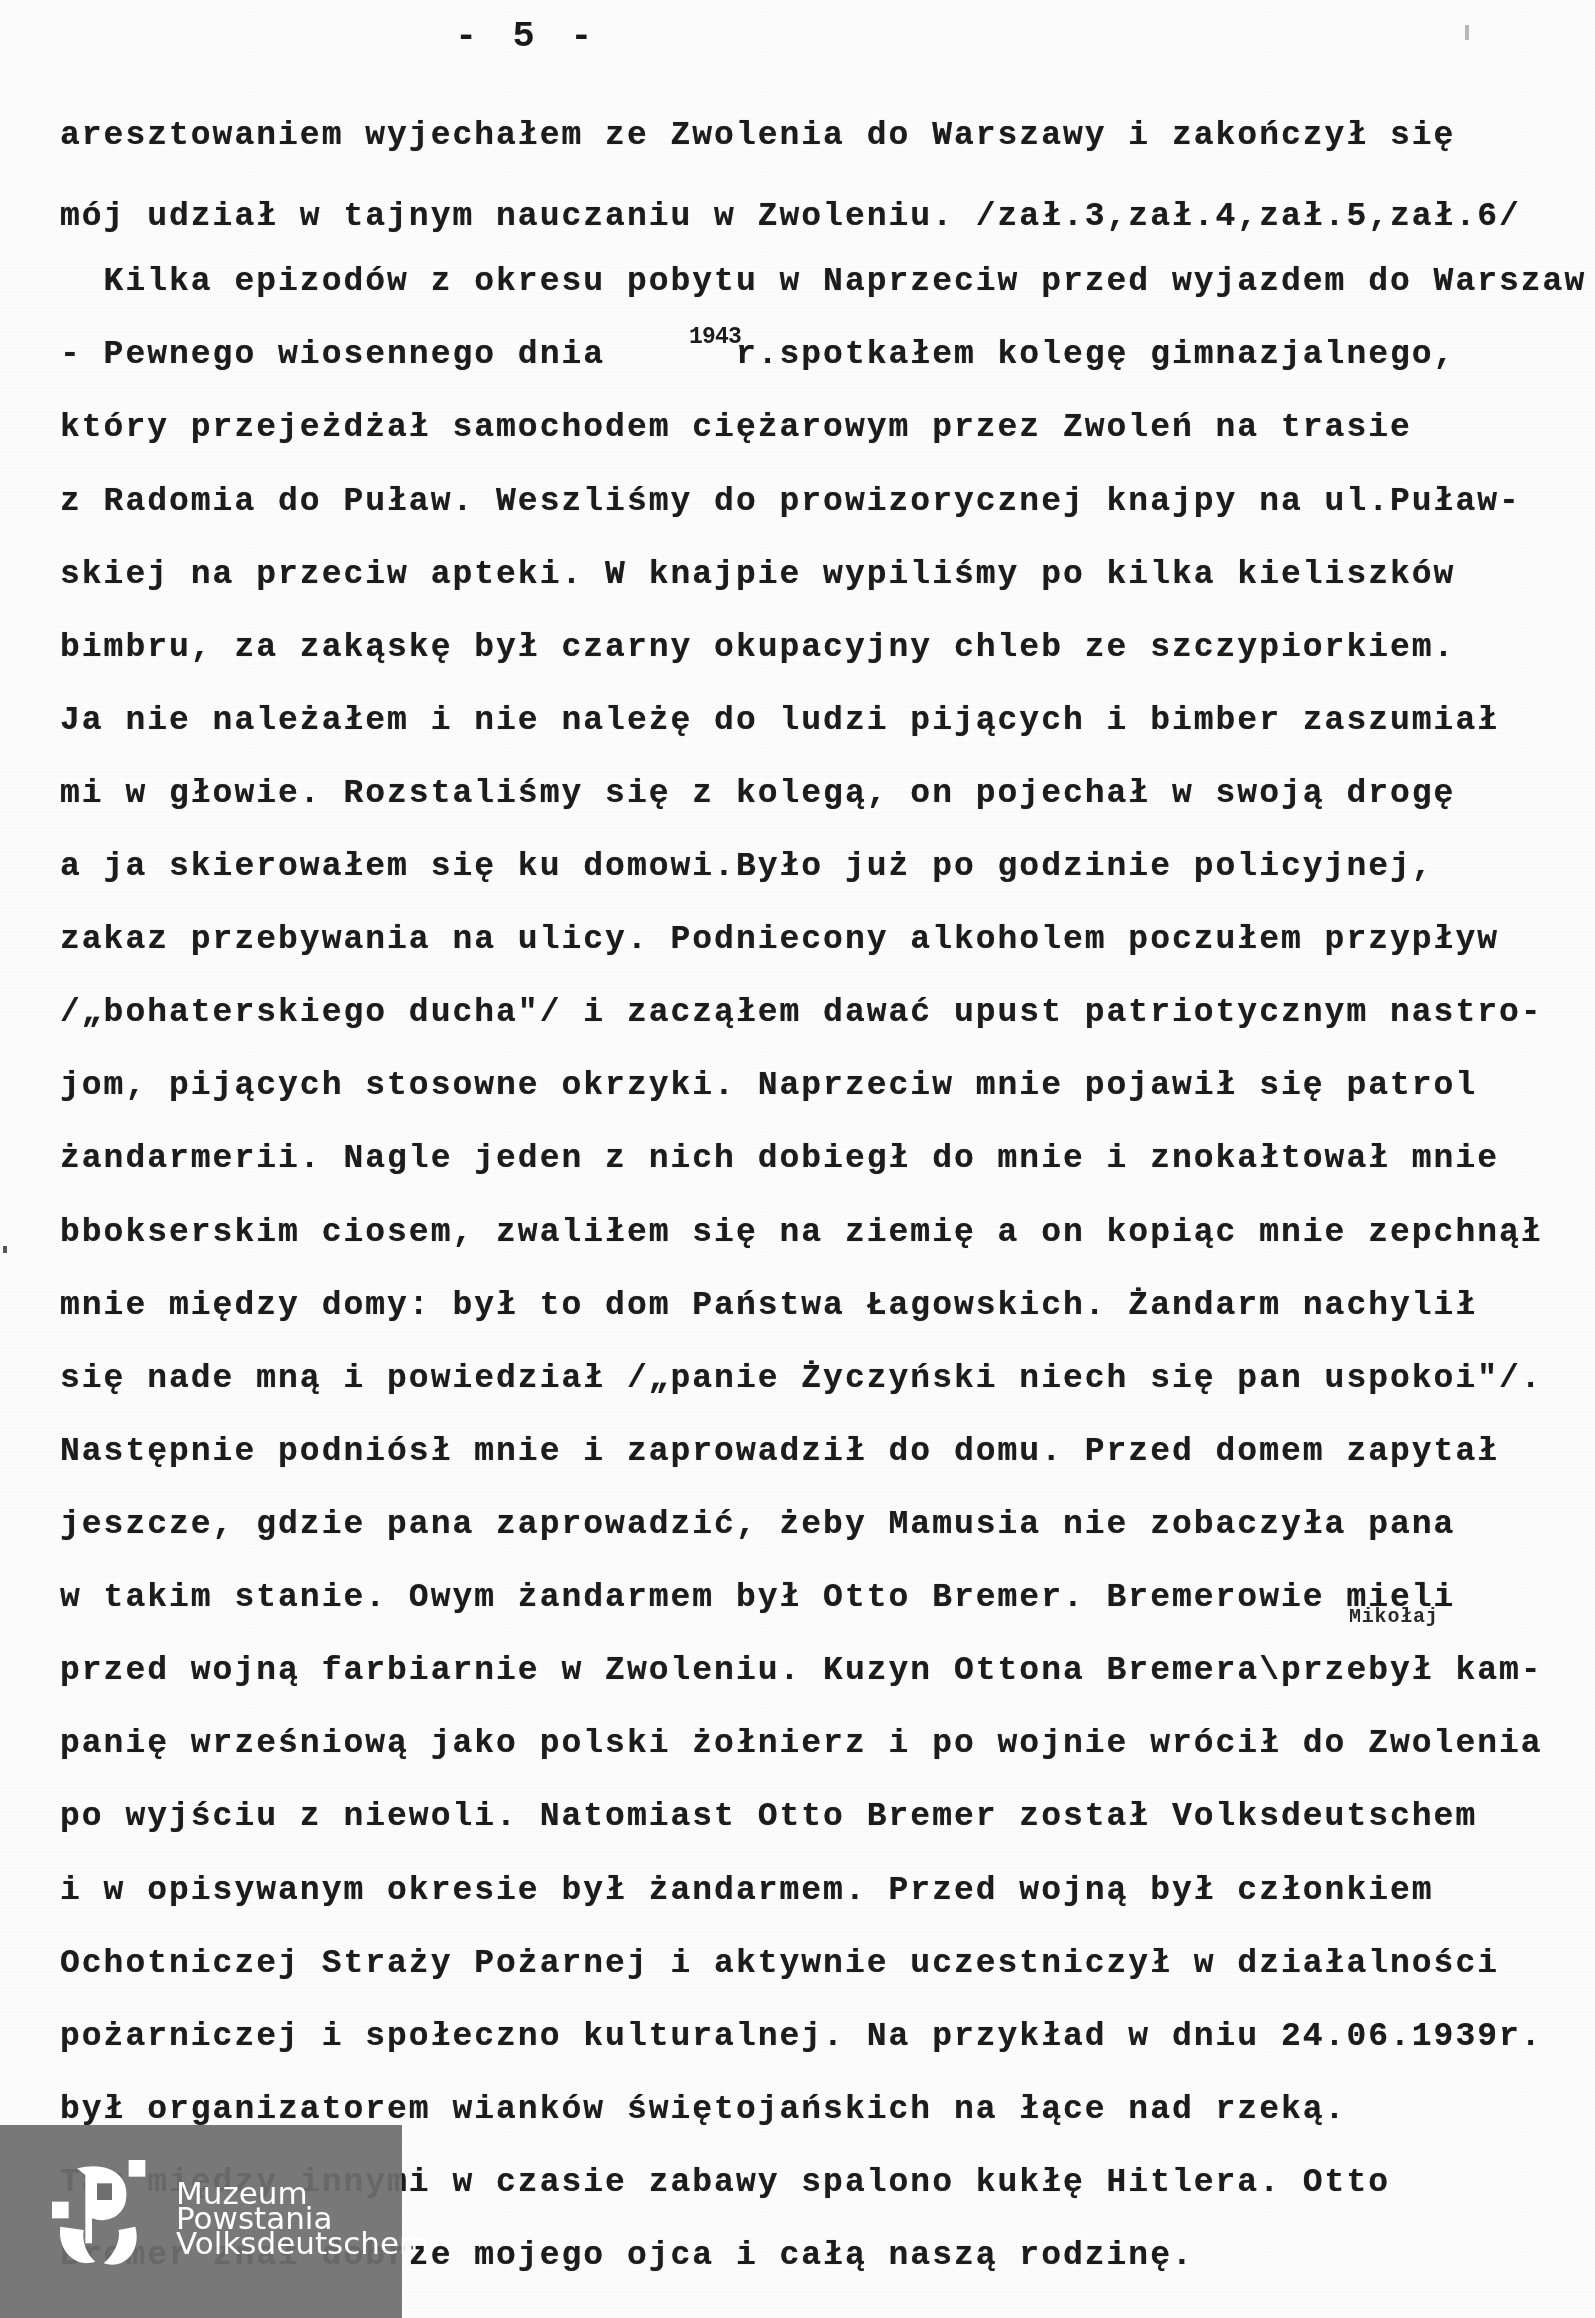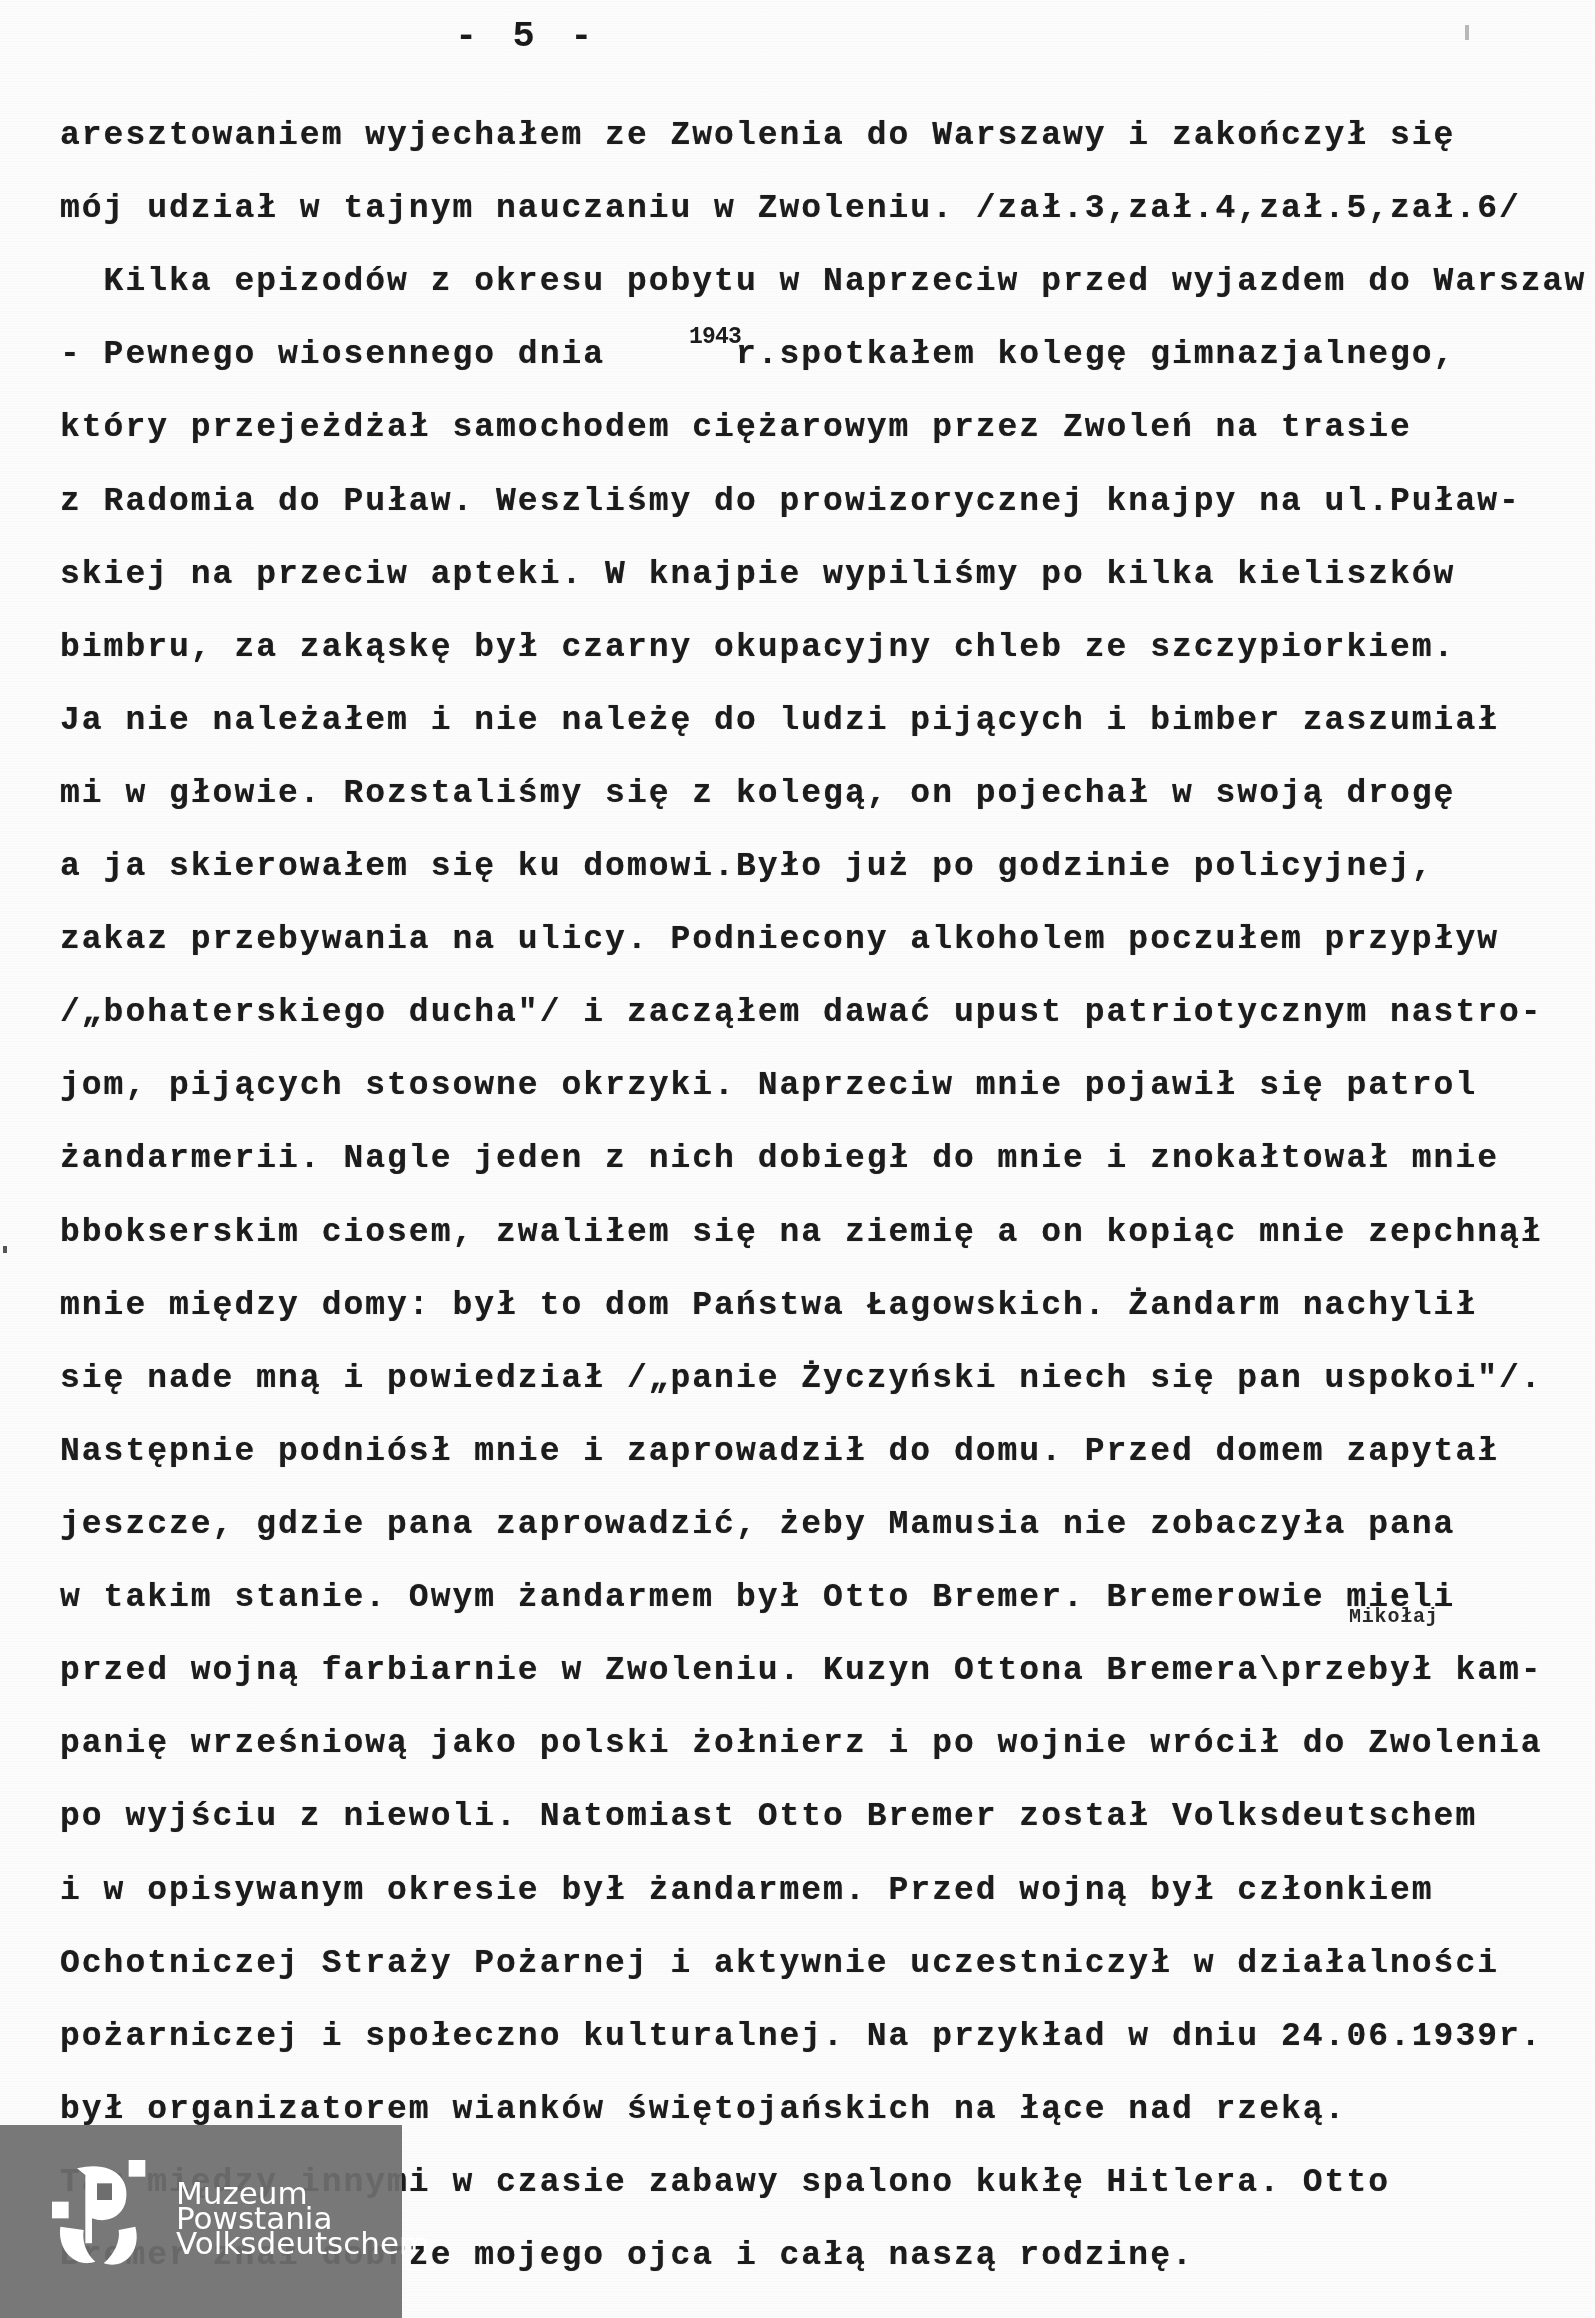--- a/index.html
+++ b/index.html
@@ -119,21 +119,21 @@
 </head>
 <body>
 
 <div class="page">
   <div class="page-number">- 5 -</div>
   <div class="corner-mark"></div>
   <div class="left-mark"></div>
 
   <div class="body-text">
     <div class="line" style="top:0px">aresztowaniem wyjechałem ze Zwolenia do Warszawy i zakończył się</div>
-    <div class="line" style="top:73px">mój udział w tajnym nauczaniu w Zwoleniu. /zał.3,zał.4,zał.5,zał.6/</div>
+    <div class="line" style="top:81px">mój udział w tajnym nauczaniu w Zwoleniu. /zał.3,zał.4,zał.5,zał.6/</div>
     <div class="line" style="top:146px">  Kilka epizodów z okresu pobytu w Naprzeciw przed wyjazdem do Warszaw</div>
     <div class="line" style="top:219px">- Pewnego wiosennego dnia      r.spotkałem kolegę gimnazjalnego,</div>
     <div class="line" style="top:292px">który przejeżdżał samochodem ciężarowym przez Zwoleń na trasie</div>
     <div class="line" style="top:366px">z Radomia do Puław. Weszliśmy do prowizorycznej knajpy na ul.Puław-</div>
     <div class="line" style="top:439px">skiej na przeciw apteki. W knajpie wypiliśmy po kilka kieliszków</div>
     <div class="line" style="top:512px">bimbru, za zakąskę był czarny okupacyjny chleb ze szczypiorkiem.</div>
     <div class="line" style="top:585px">Ja nie należałem i nie należę do ludzi pijących i bimber zaszumiał</div>
     <div class="line" style="top:658px">mi w głowie. Rozstaliśmy się z kolegą, on pojechał w swoją drogę</div>
     <div class="line" style="top:731px">a ja skierowałem się ku domowi.Było już po godzinie policyjnej,</div>
     <div class="line" style="top:804px">zakaz przebywania na ulicy. Podniecony alkoholem poczułem przypływ</div>

